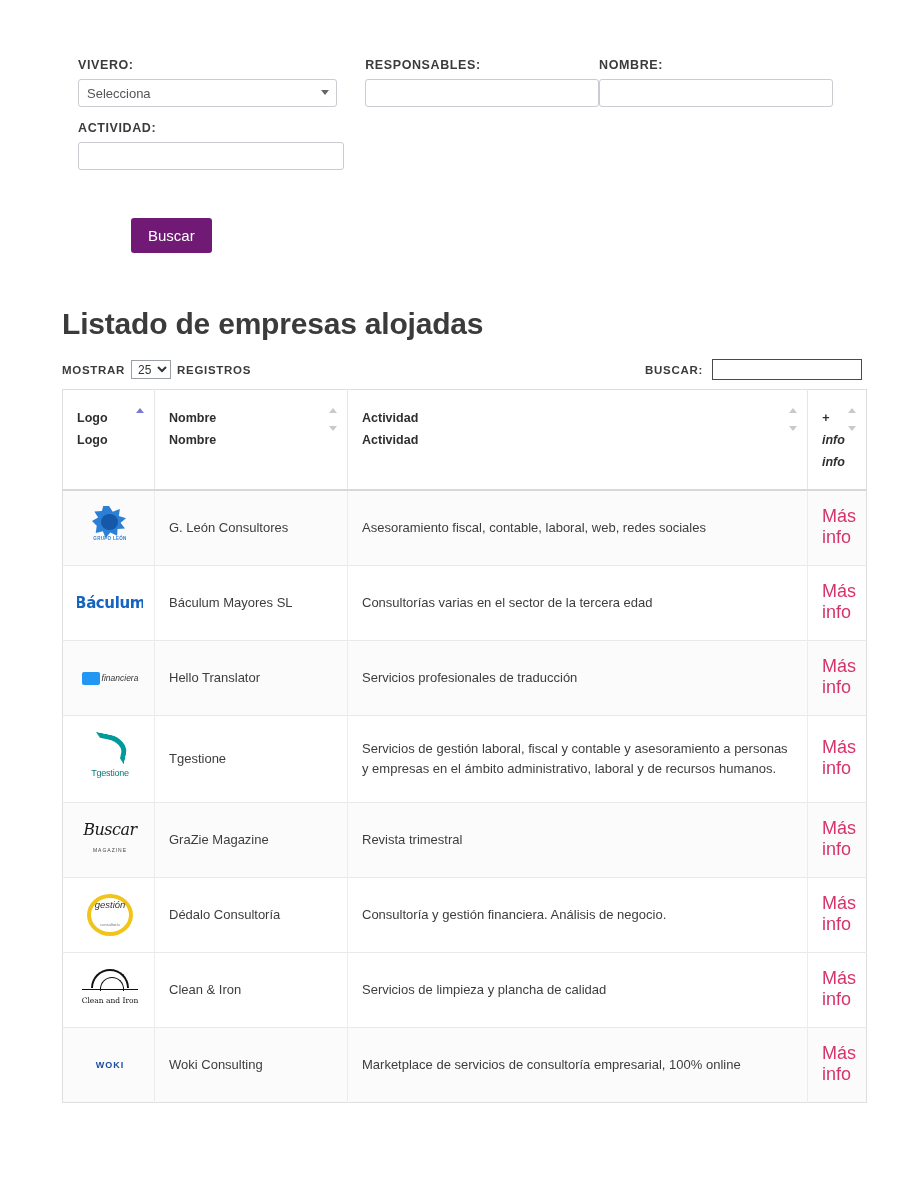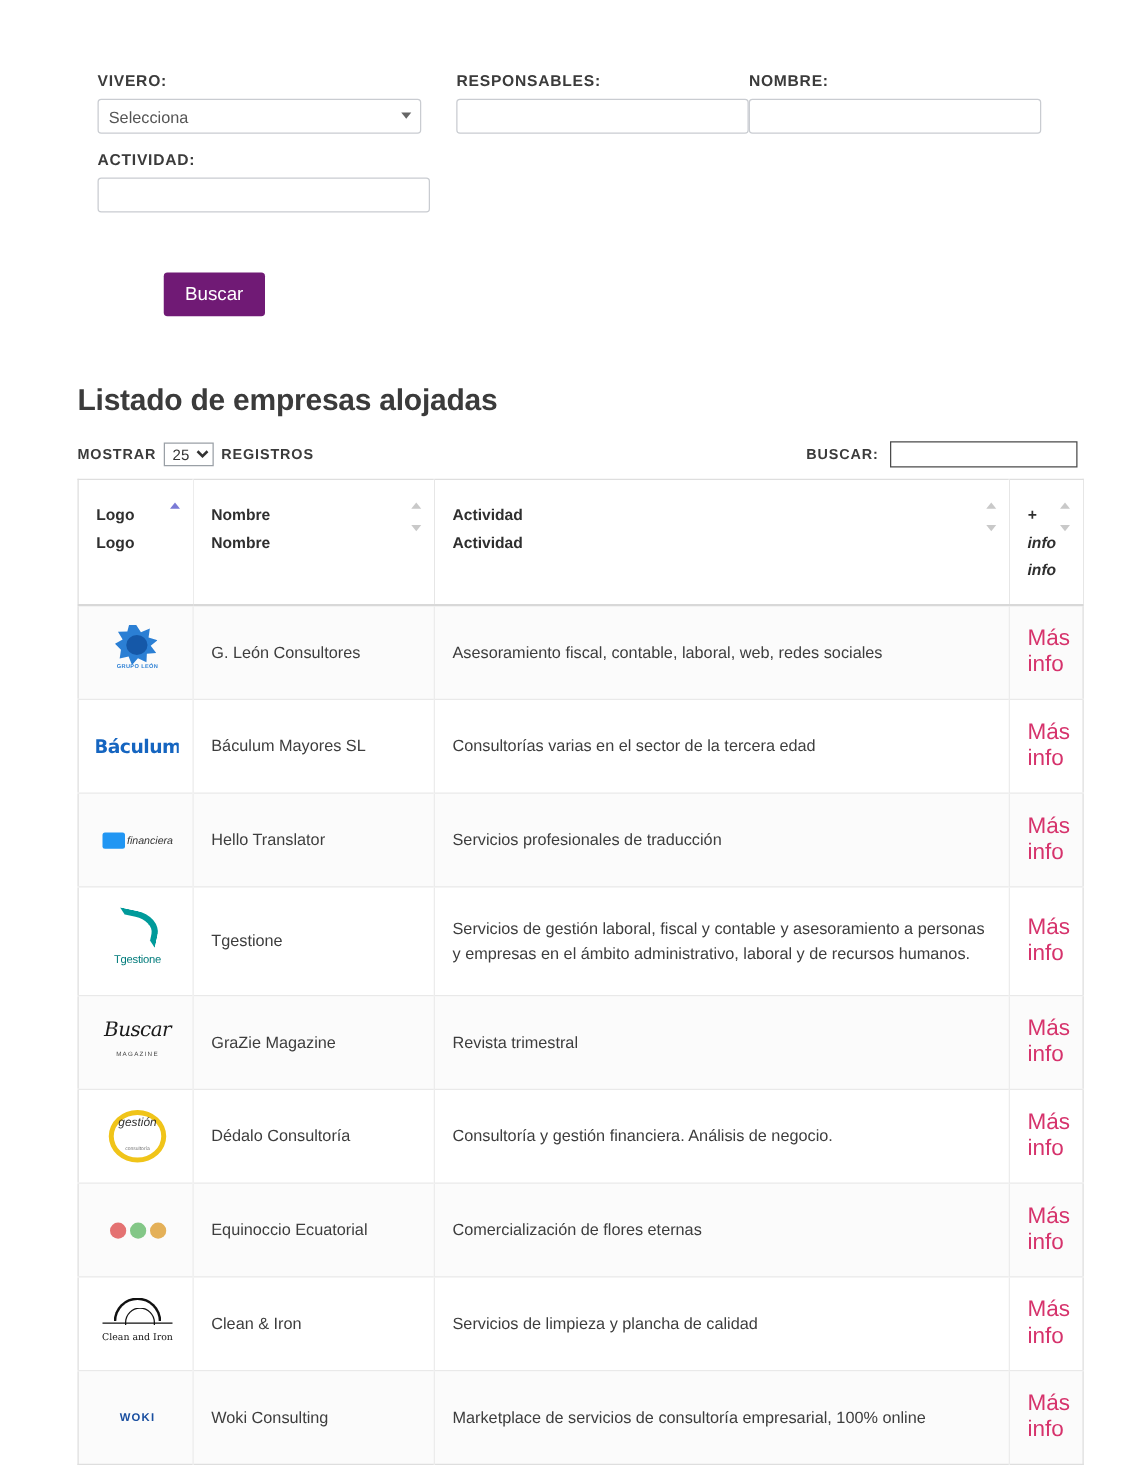--- a/index.html
+++ b/index.html
@@ -84,21 +84,21 @@
     font-family: "Liberation Sans", sans-serif;
     padding: 9px 17px;
     cursor: pointer;
   }
 
   
   .listing {
     padding: 54px 38px 0 62px;
   }
   .listing-title {
-    font-size: 24px;
+    font-size: 30px;
     font-weight: bold;
     color: #3b3b3b;
     margin: 0 0 18px 0;
     letter-spacing: -0.2px;
   }
   .table-controls {
     display: flex;
     justify-content: space-between;
     align-items: center;
     font-size: 11.5px;
@@ -485,36 +485,20 @@
                 </div>
             </div>
           </td>
           <td>Dédalo Consultoría</td>
           <td>Consultoría y gestión financiera. Análisis de negocio.</td>
           <td class="info-cell">
             <span class="mas-info">Más info</span>
           </td>
         </tr>
 
-        <tr class="odd">
-          <td class="logo-cell">
-            <div class="logo-box">
-              <div class="lg-equi">
-                  <span class="a"></span>
-                  <span class="b"></span>
-                  <span class="c"></span>
-                </div>
-            </div>
-          </td>
-          <td>Equinoccio Ecuatorial</td>
-          <td>Comercialización de flores eternas</td>
-          <td class="info-cell">
-            <span class="mas-info">Más info</span>
-          </td>
-        </tr>
 
         <tr class="even">
           <td class="logo-cell">
             <div class="logo-box">
               <div class="lg-clean">
                   <div class="arch"></div>
                   <div class="txt">Clean and Iron</div>
                 </div>
             </div>
           </td>

